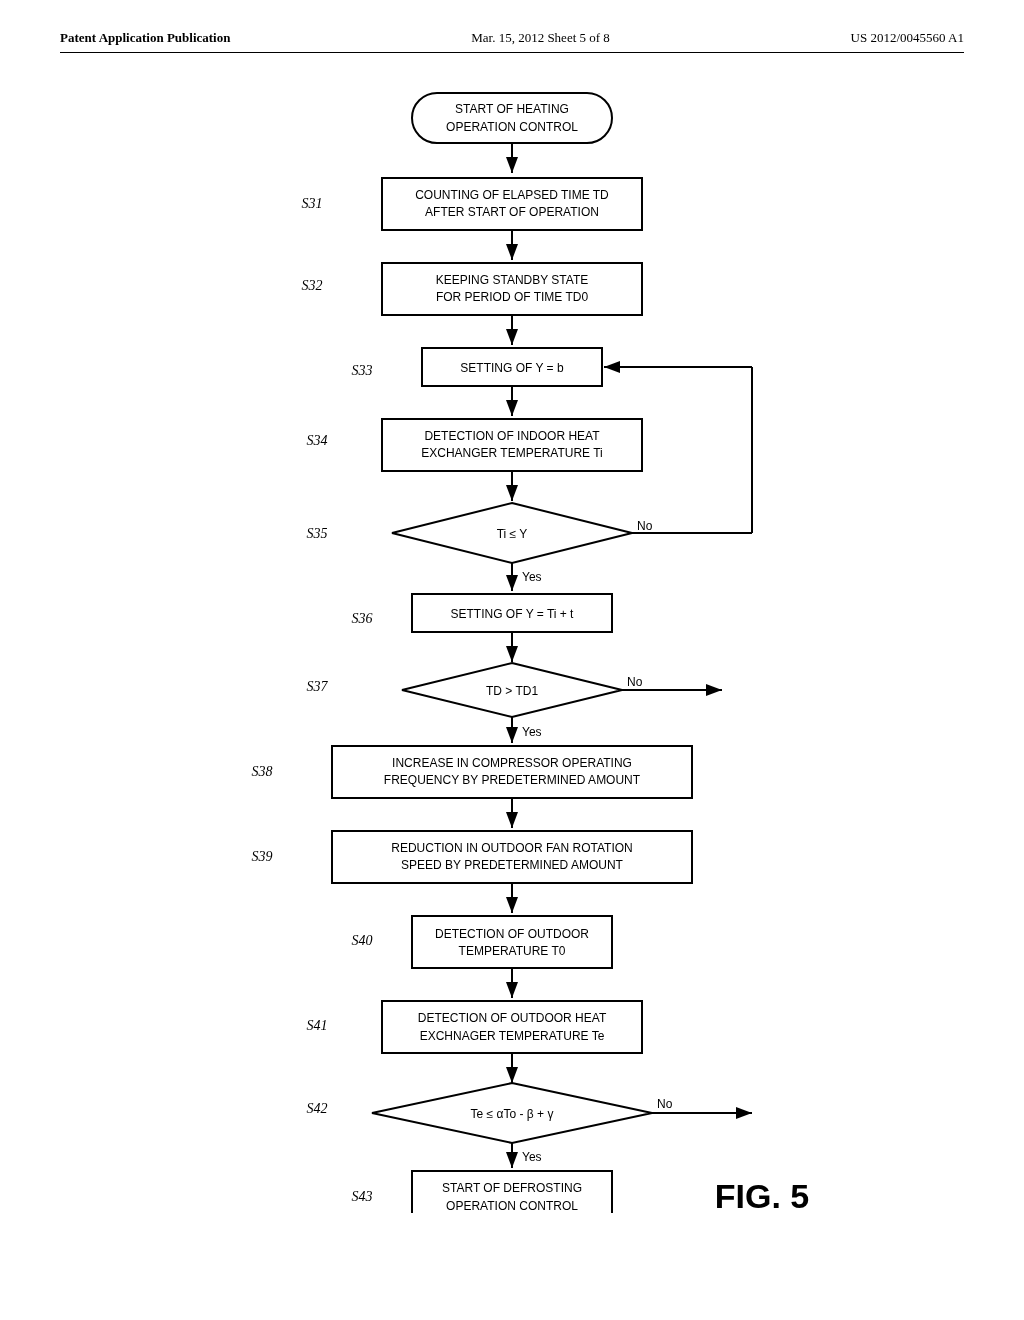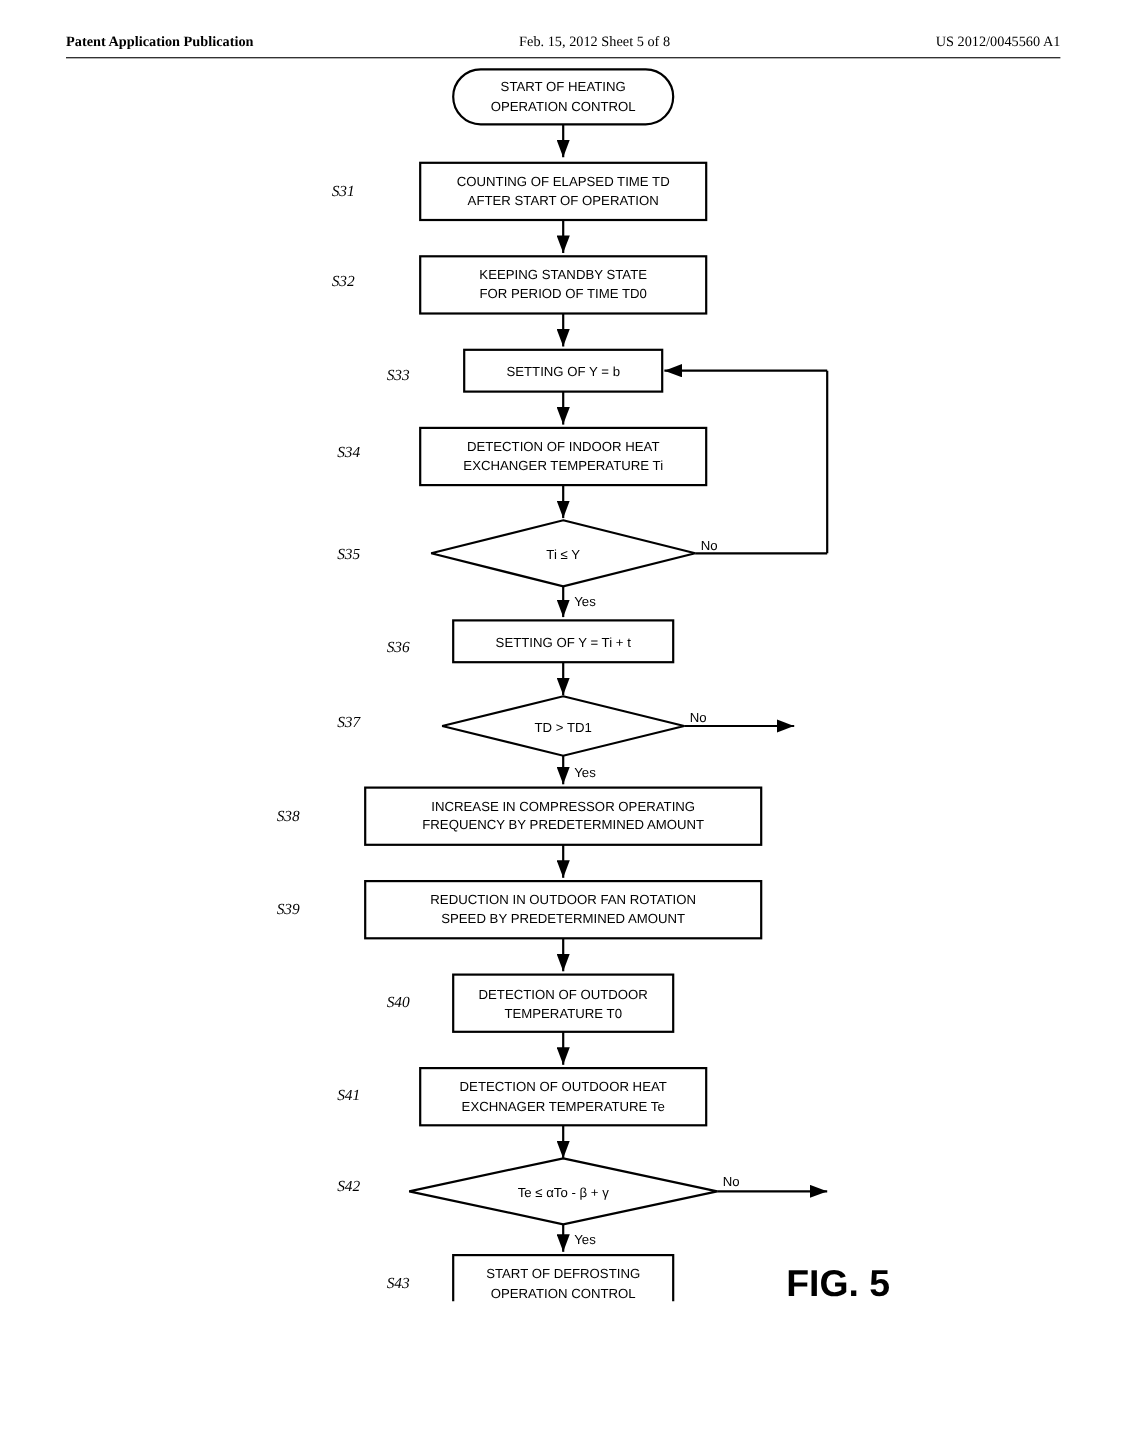--- a/index.html
+++ b/index.html
@@ -19,20 +19,21 @@
       padding: 30px 60px;
     }
 
     
     .header {
       display: flex;
       justify-content: space-between;
       align-items: center;
       border-bottom: 1px solid #000;
       padding-bottom: 6px;
+      margin-bottom: 30px;
       font-size: 13px;
     }
 
     .header-left { font-weight: bold; }
     .header-center { }
     .header-right { }
 
     
     .fc-container {
       position: relative;
@@ -46,21 +47,21 @@
       margin: 0 auto;
     }
   </style>
 </head>
 <body>
 
 <div class="page">
 
   <div class="header">
     <span class="header-left">Patent Application Publication</span>
-    <span class="header-center">Feb. 15, 2012  Sheet 5 of 8</span>
+    <span class="header-center">Mar. 15, 2012  Sheet 5 of 8</span>
     <span class="header-right">US 2012/0045560 A1</span>
   </div>
 
   <div class="fc-container">
     <svg class="flowchart-svg" viewBox="0 0 700 1130" xmlns="http://www.w3.org/2000/svg" style="font-family: Arial, sans-serif; font-size:13px;">
 
       <defs>
         <marker id="arrowhead" markerWidth="8" markerHeight="6" refX="8" refY="3" orient="auto">
           <polygon points="0 0, 8 3, 0 6" fill="#000"></polygon>
         </marker>

